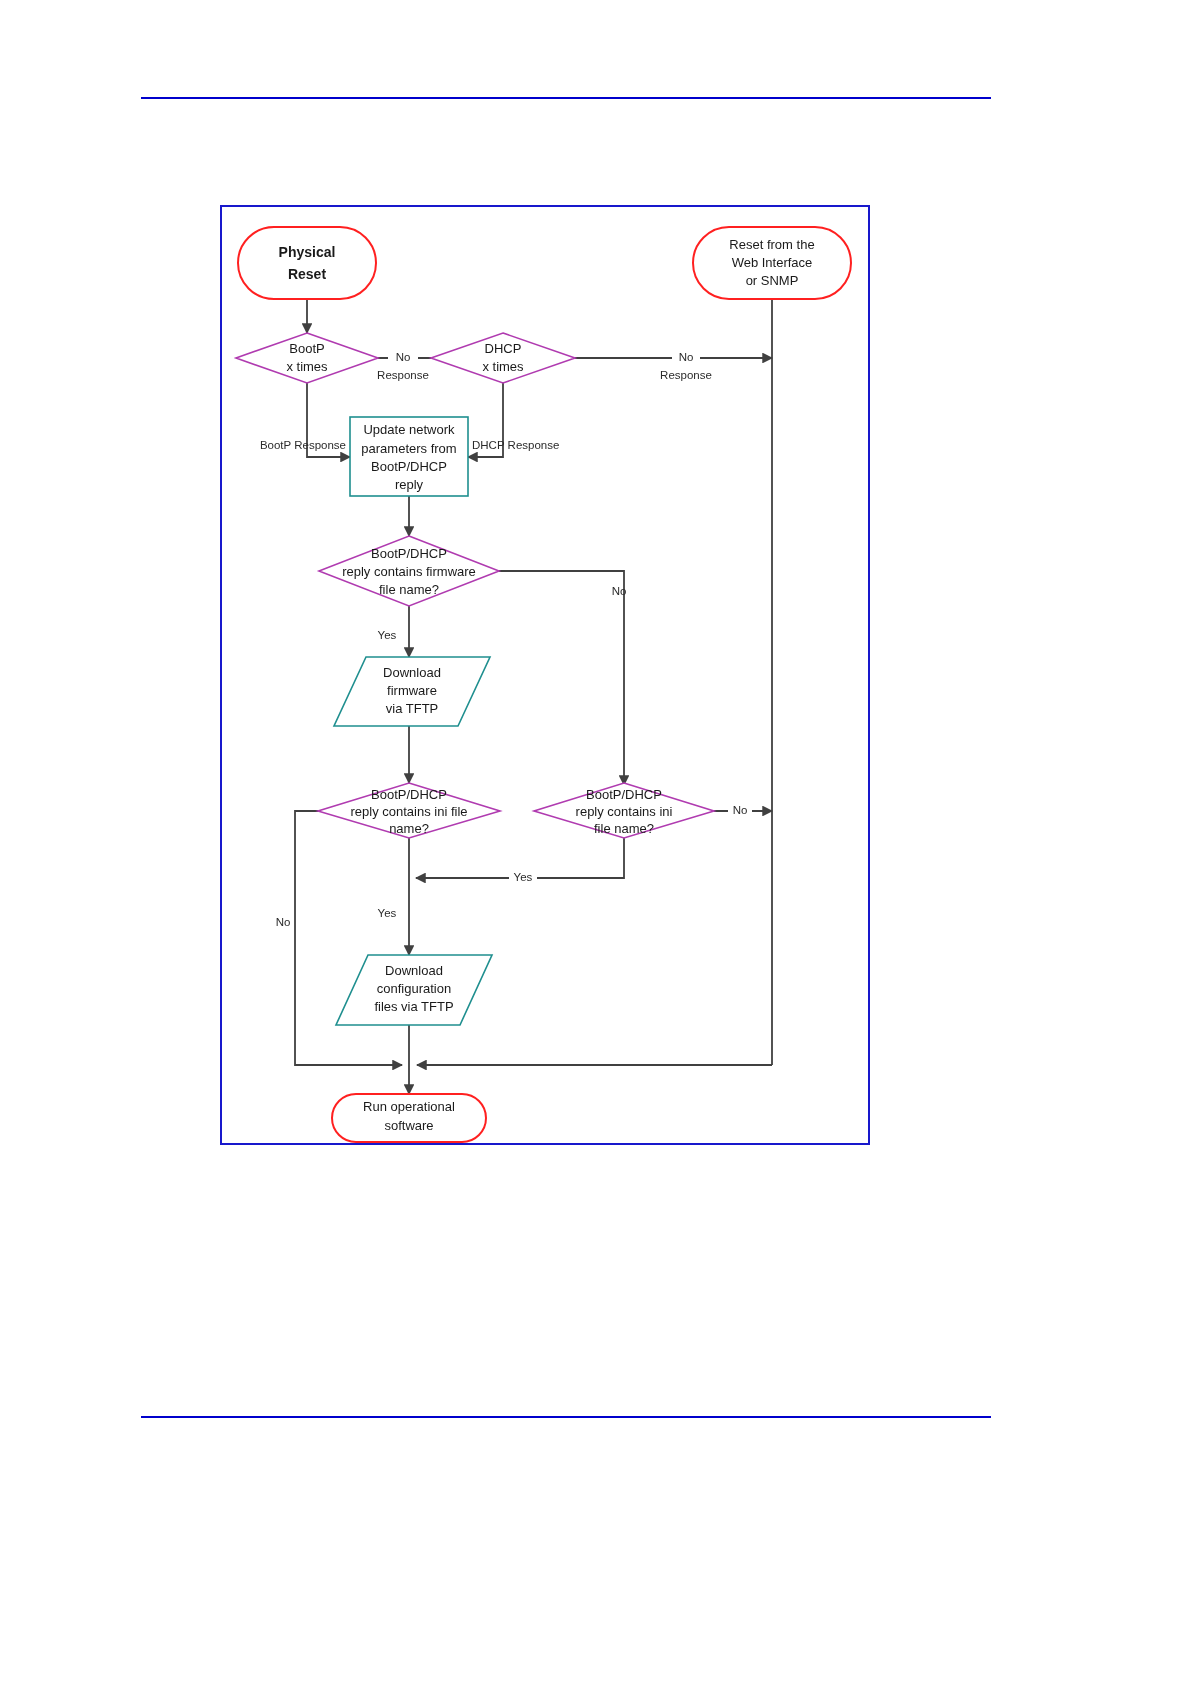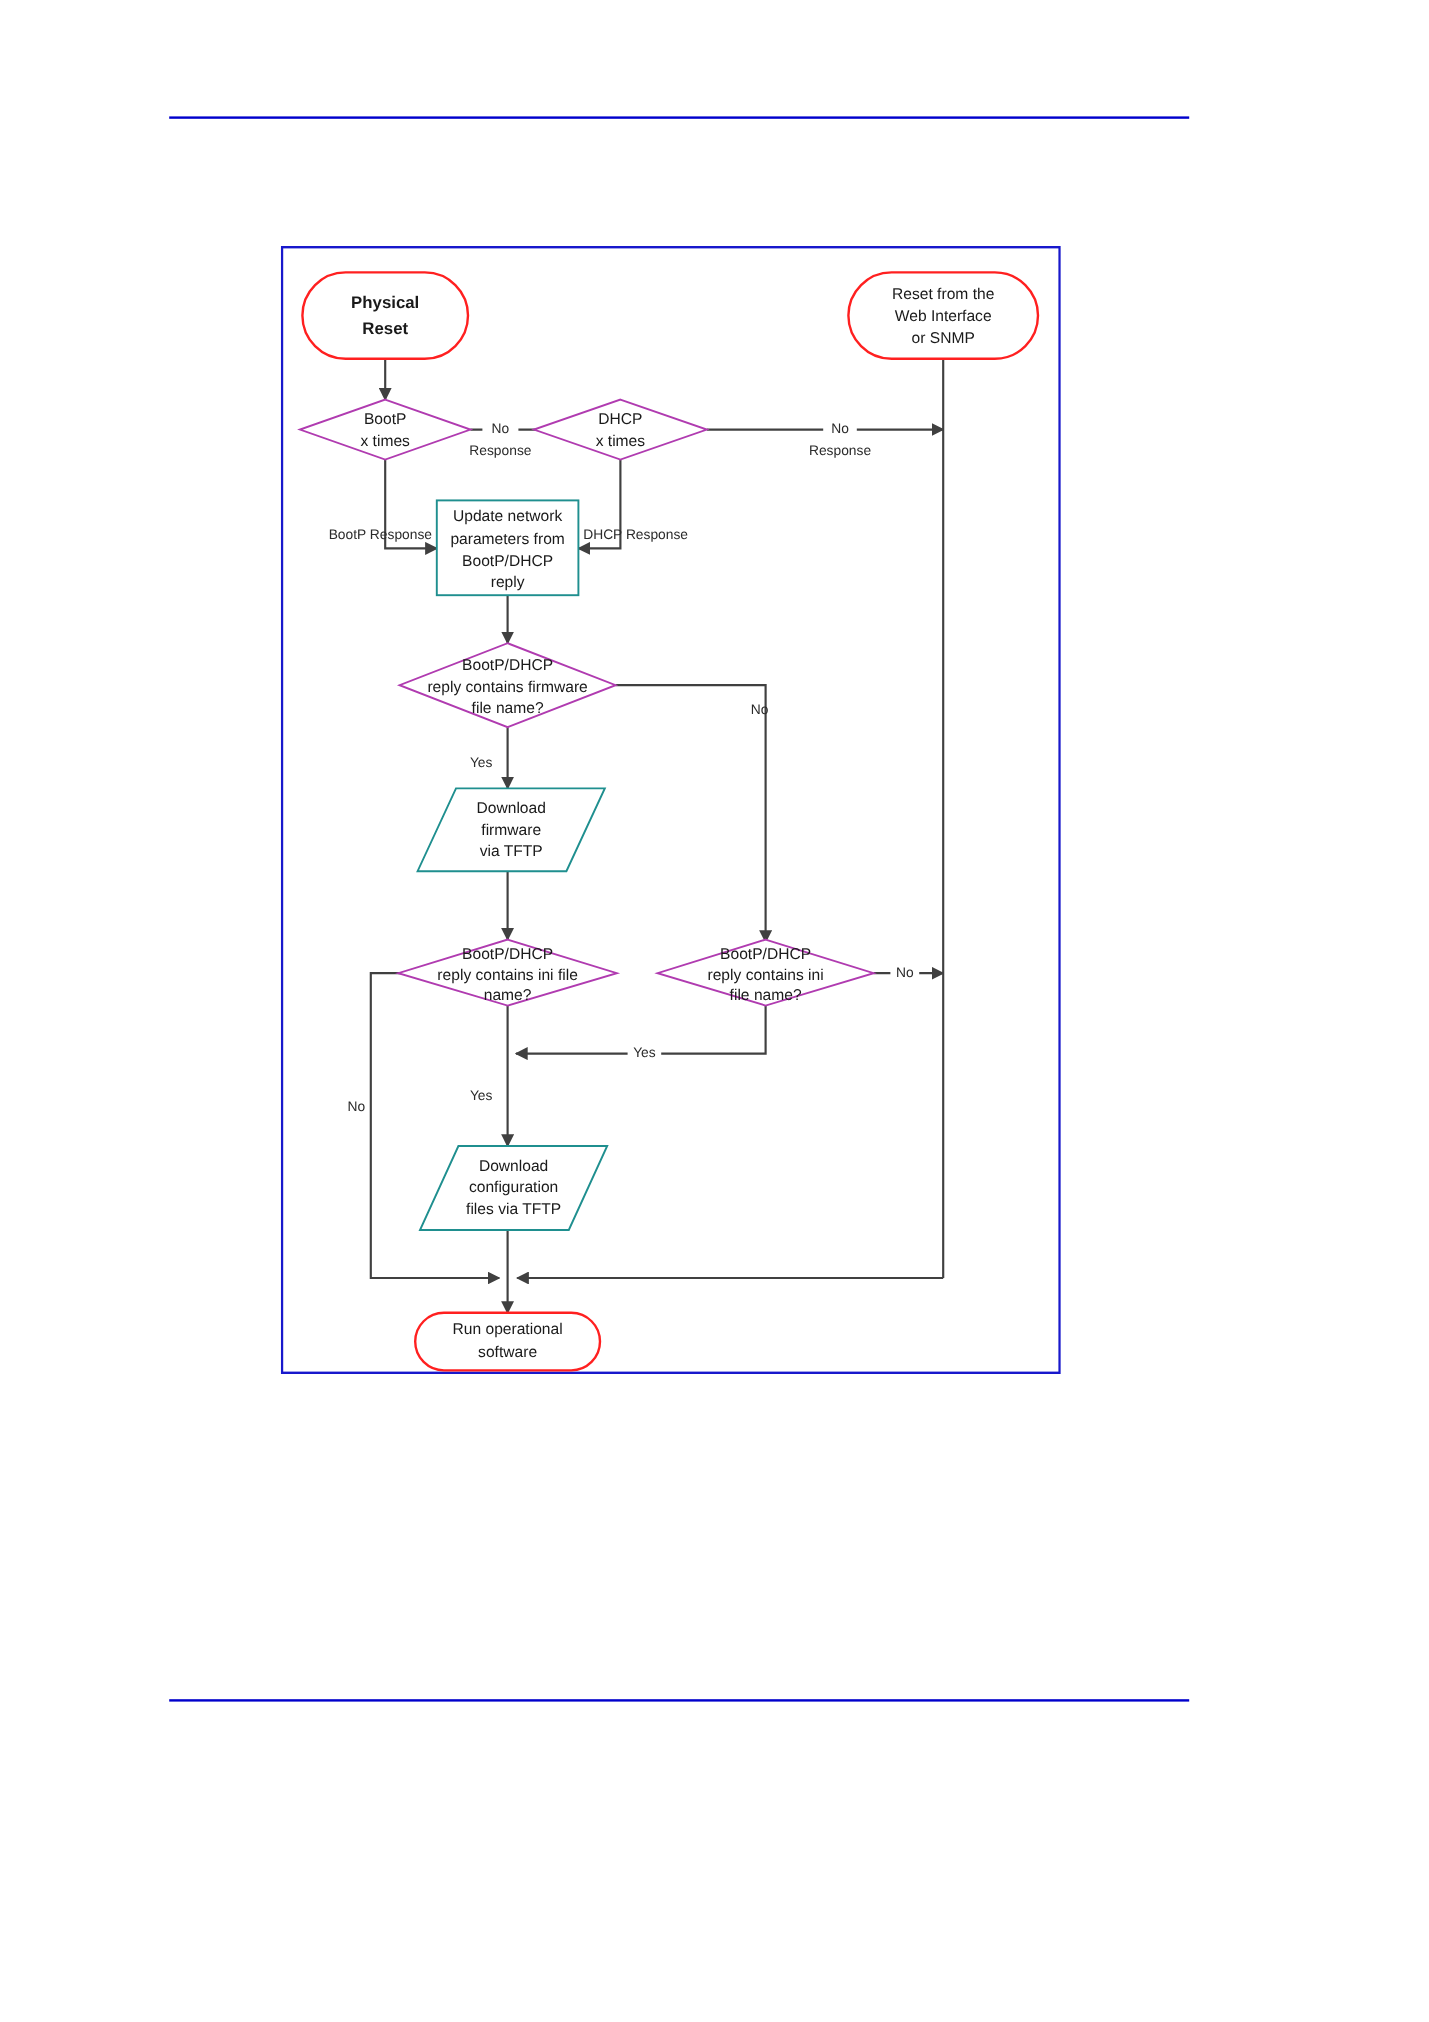--- a/index.html
+++ b/index.html
@@ -19,21 +19,21 @@
     left: 141px;
     width: 850px;
     height: 0;
     border-top: 2px solid #0000cc;
   }
   #header-rule { top: 97px; }
   #footer-rule { top: 1416px; }
 
   #figure-wrap {
     position: absolute;
-    left: 234px;
+    left: 220px;
     top: 205px;
     width: 682px;
     height: 940px;
   }
   #flow-svg { display: block; }
 
   .node-text {
     font-family: "Liberation Sans", sans-serif;
     font-size: 13px;
     fill: #1a1a1a;

